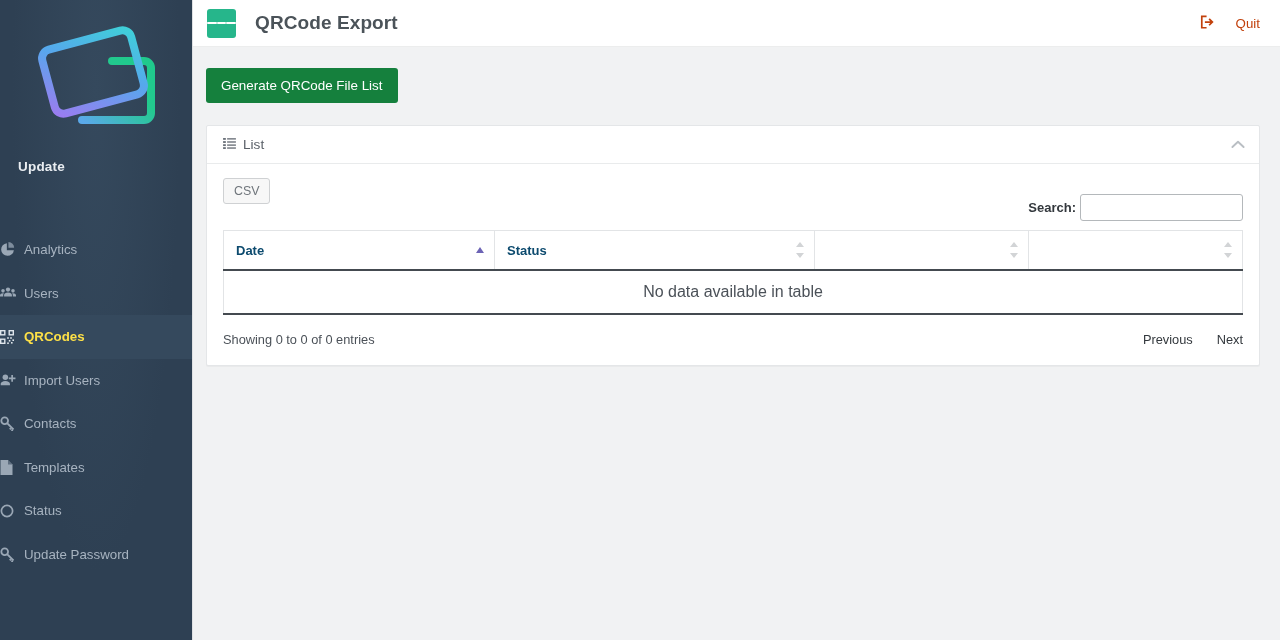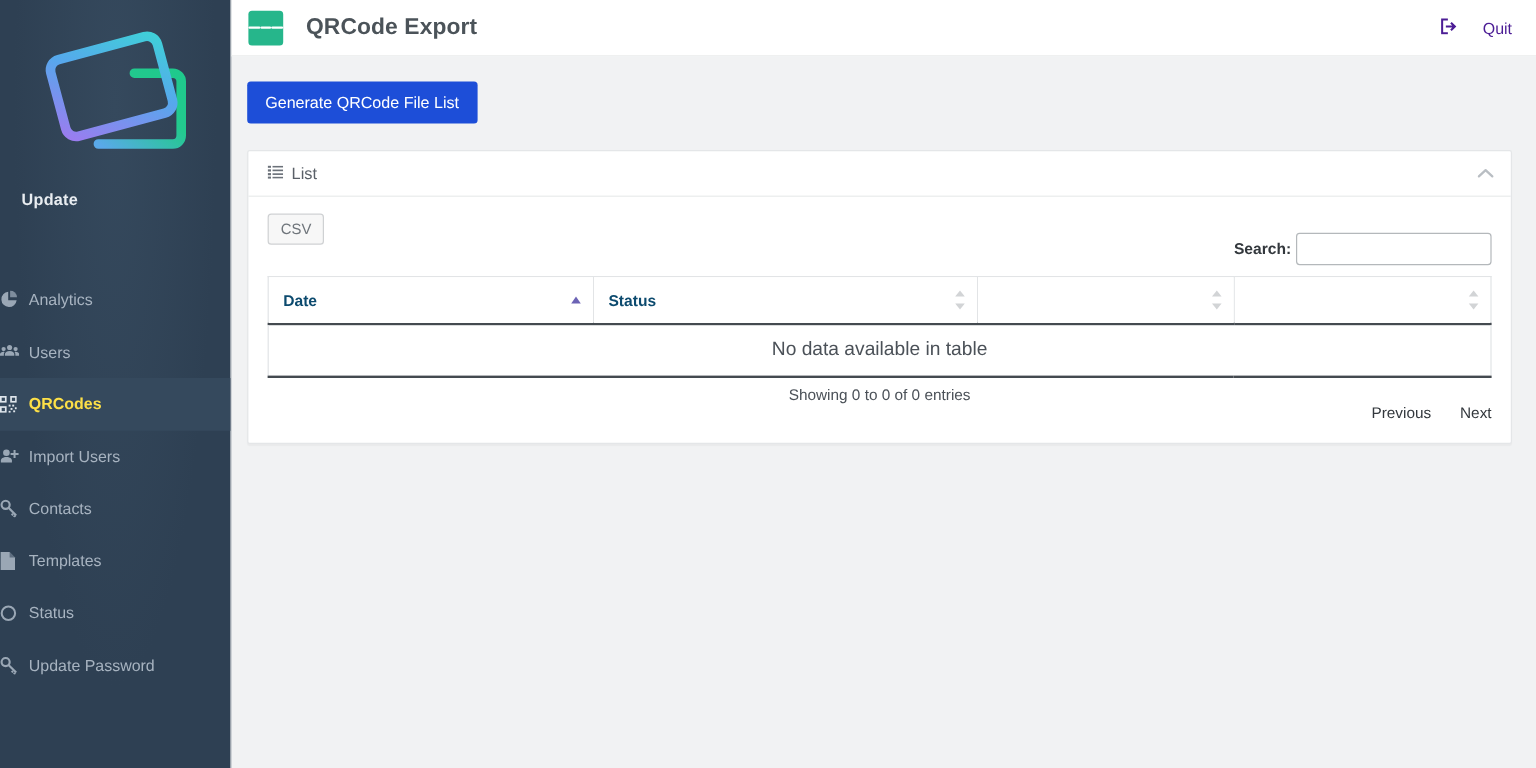--- a/index.html
+++ b/index.html
@@ -77,28 +77,28 @@
     margin-right: 19px;
   }
   .burger span { display:block; width:13px; height:2px; background:#fff; margin:1.4px 0; border-radius:1px; }
   .page-title {
     font-size: 19px; font-weight: bold; color: #4b5359;
     letter-spacing: .1px;
   }
   .topbar-right { margin-left: auto; display: flex; align-items: center; }
   .quit-link {
     display: flex; align-items: center; gap: 21px;
-    color: #4c1d95; font-size: 13.3px; text-decoration: none; cursor: pointer;
+    color: #c2410c; font-size: 13.3px; text-decoration: none; cursor: pointer;
   }
 
   
   .content { padding: 21px 20px 0 13px; }
 
   .btn-generate {
-    background: #1d4ed8;
+    background: #15803d;
     color: #ffffff;
     border: none; border-radius: 3px;
     font-size: 13.4px;
     font-family: "Liberation Sans", sans-serif;
     padding: 11px 15px 11px 15px;
     cursor: pointer;
     display: inline-block;
     line-height: 1;
   }
 
@@ -193,24 +193,23 @@
     border-bottom: 2px solid #444a50;
     text-align: center;
     font-size: 16px;
     color: #4b5158;
     padding: 12px 10px;
     height: 36px;
   }
 
   .dt-foot {
     display: flex; align-items: center;
-    margin-top: 6px;
+    margin-top: 17px;
     font-size: 12.8px;
     color: #4b5158;
-    flex-direction: column;
   }
   .dt-info { }
   .dt-pager { margin-left: auto; display: flex; gap: 24px; }
   .dt-pager a {
     color: #33383d; text-decoration: none; cursor: pointer; font-size: 12.8px;
   }
 </style>
 </head>
 <body>
 

